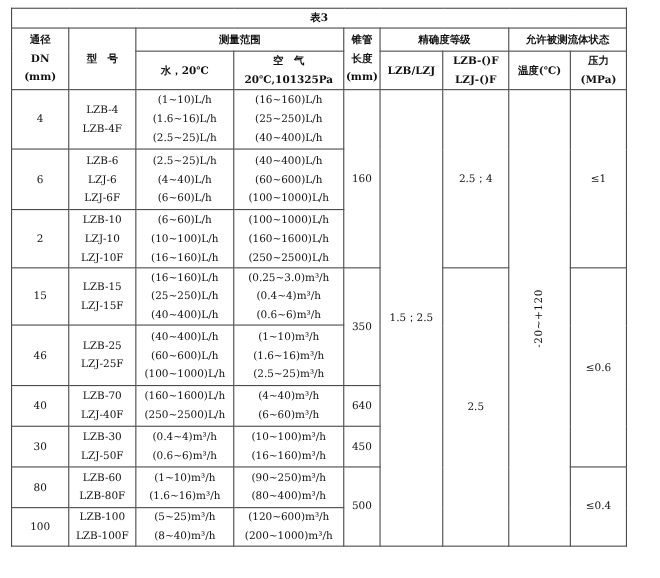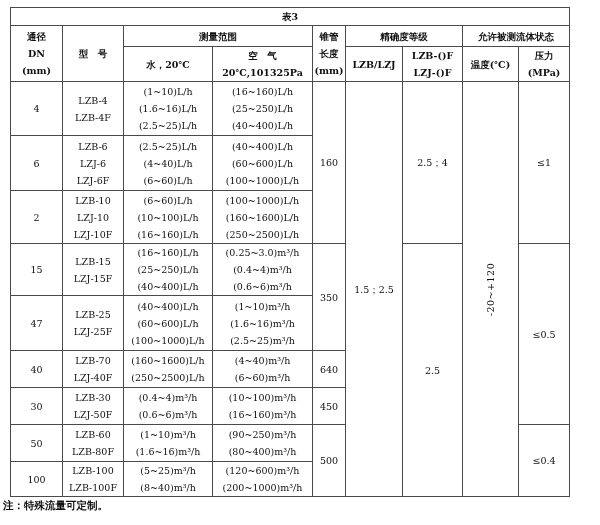--- a/index.html
+++ b/index.html
@@ -113,24 +113,24 @@
         <td class="model pre">LZB-15
 LZJ-15F</td>
         <td class="l pre">(16~160)L/h
 (25~250)L/h
 (40~400)L/h</td>
         <td class="l pre">(0.25~3.0)m³/h
 (0.4~4)m³/h
 (0.6~6)m³/h</td>
         <td class="c" rowspan="2">350</td>
         <td class="c" rowspan="6">2.5</td>
-        <td class="c" rowspan="4">≤0.5</td>
+        <td class="c" rowspan="4">≤0.6</td>
       </tr>
       <tr style="height:55px">
-        <td class="c">47</td>
+        <td class="c">46</td>
         <td class="model pre">LZB-25
 LZJ-25F</td>
         <td class="l pre">(40~400)L/h
 (60~600)L/h
 (100~1000)L/h</td>
         <td class="l pre">(1~10)m³/h
 (1.6~16)m³/h
 (2.5~25)m³/h</td>
       </tr>
       <tr style="height:37px">
@@ -147,21 +147,21 @@
         <td class="c">30</td>
         <td class="model pre">LZB-30
 LZJ-50F</td>
         <td class="l pre">(0.4~4)m³/h
 (0.6~6)m³/h</td>
         <td class="l pre">(10~100)m³/h
 (16~160)m³/h</td>
         <td class="c">450</td>
       </tr>
       <tr style="height:37px">
-        <td class="c">50</td>
+        <td class="c">80</td>
         <td class="model pre">LZB-60
 LZB-80F</td>
         <td class="l pre">(1~10)m³/h
 (1.6~16)m³/h</td>
         <td class="l pre">(90~250)m³/h
 (80~400)m³/h</td>
         <td class="c" rowspan="2">500</td>
         <td class="c" rowspan="2">≤0.4</td>
       </tr>
       <tr style="height:34px">
@@ -169,14 +169,13 @@
         <td class="model pre">LZB-100
 LZB-100F</td>
         <td class="l pre">(5~25)m³/h
 (8~40)m³/h</td>
         <td class="l pre">(120~600)m³/h
 (200~1000)m³/h</td>
       </tr>
     </tbody>
   </table>
 
-  <div class="note">注：特殊流量可定制。</div>
 </div>
 
 </body></html>

